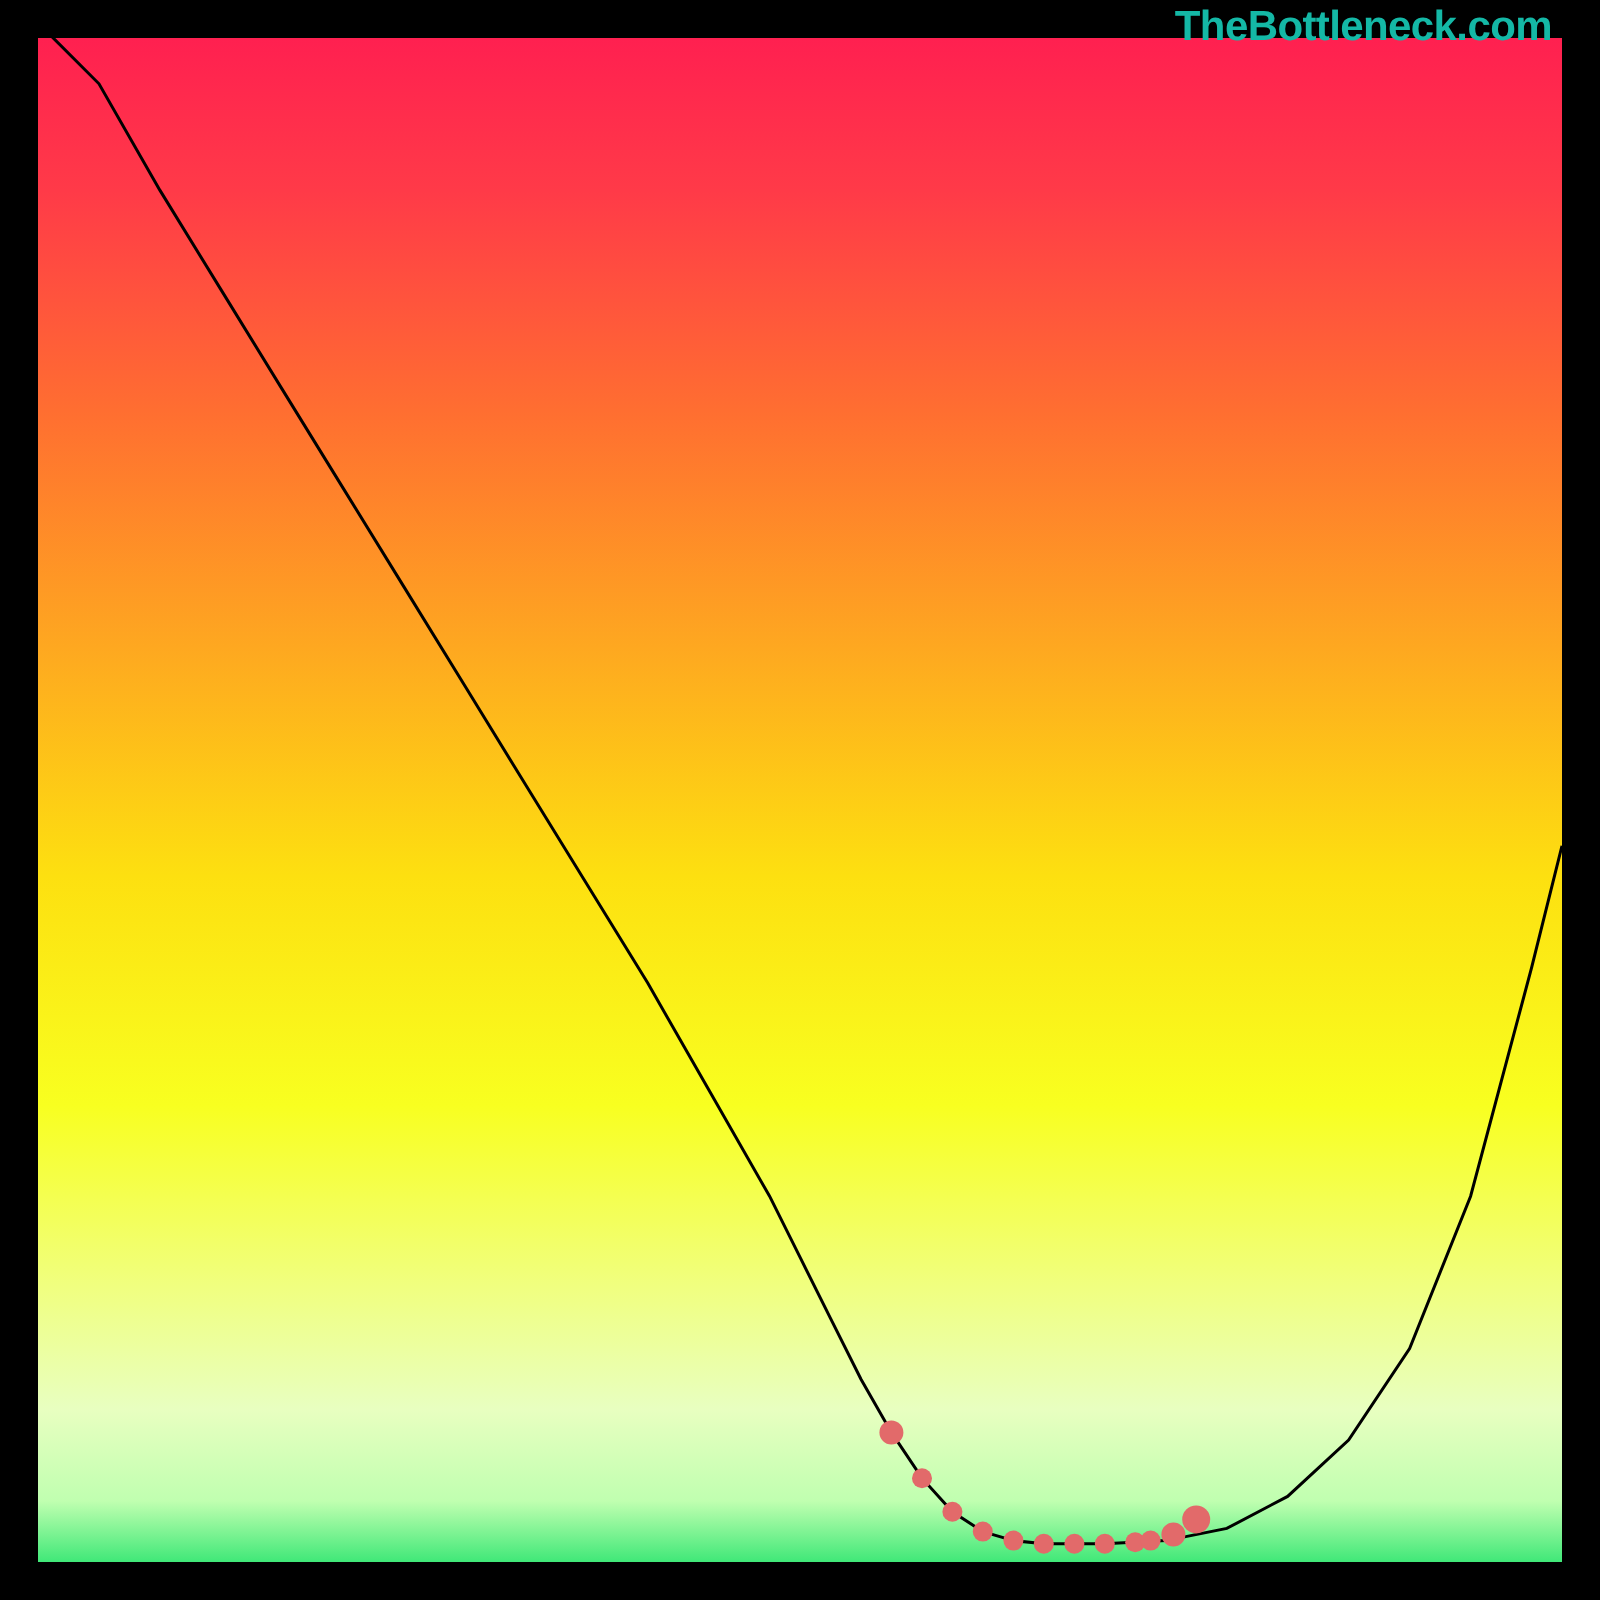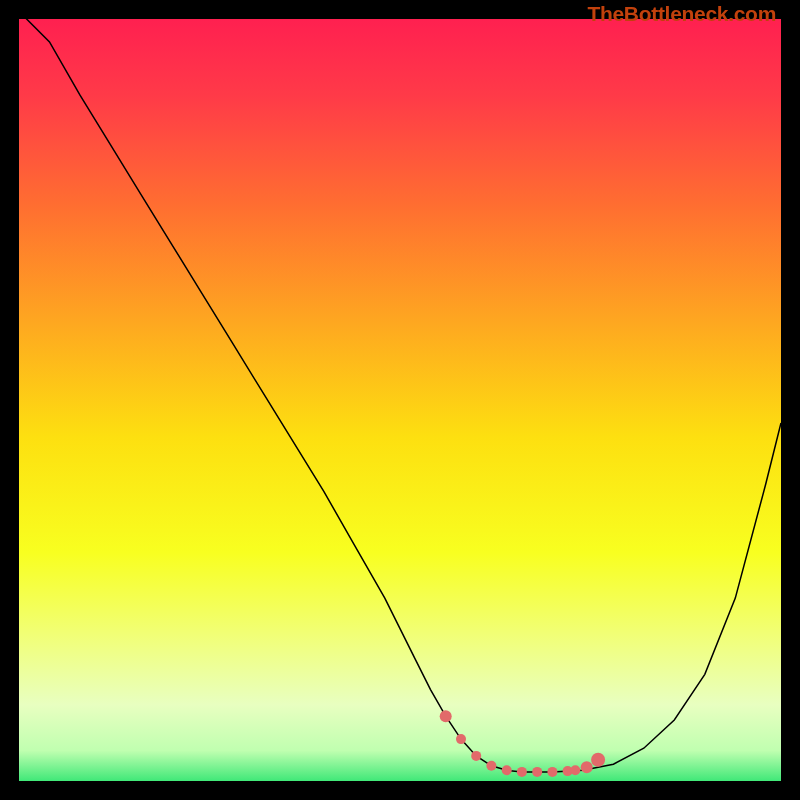--- a/index.html
+++ b/index.html
@@ -8,21 +8,21 @@
   .plot-area { position: absolute; left: 19px; top: 19px; width: 762px; height: 762px; overflow: hidden; }
   .gradient-bg { width: 100%; height: 100%; }
   .curve-svg { position: absolute; left: 0; top: 0; width: 100%; height: 100%; }
   .watermark {
     position: absolute;
     top: 2px;
     right: 24px;
     font-family: Arial, Helvetica, sans-serif;
     font-size: 21px;
     font-weight: bold;
-    color: #c2410c;
+    color: #14b8a6;
     letter-spacing: -0.3px;
   }
   .tick { position: absolute; background: #000; }
 </style>
 </head>
 <body>
 <div class="container">
 
   <div class="plot-area">
     <svg class="gradient-bg" viewBox="0 0 762 762" preserveAspectRatio="none">

